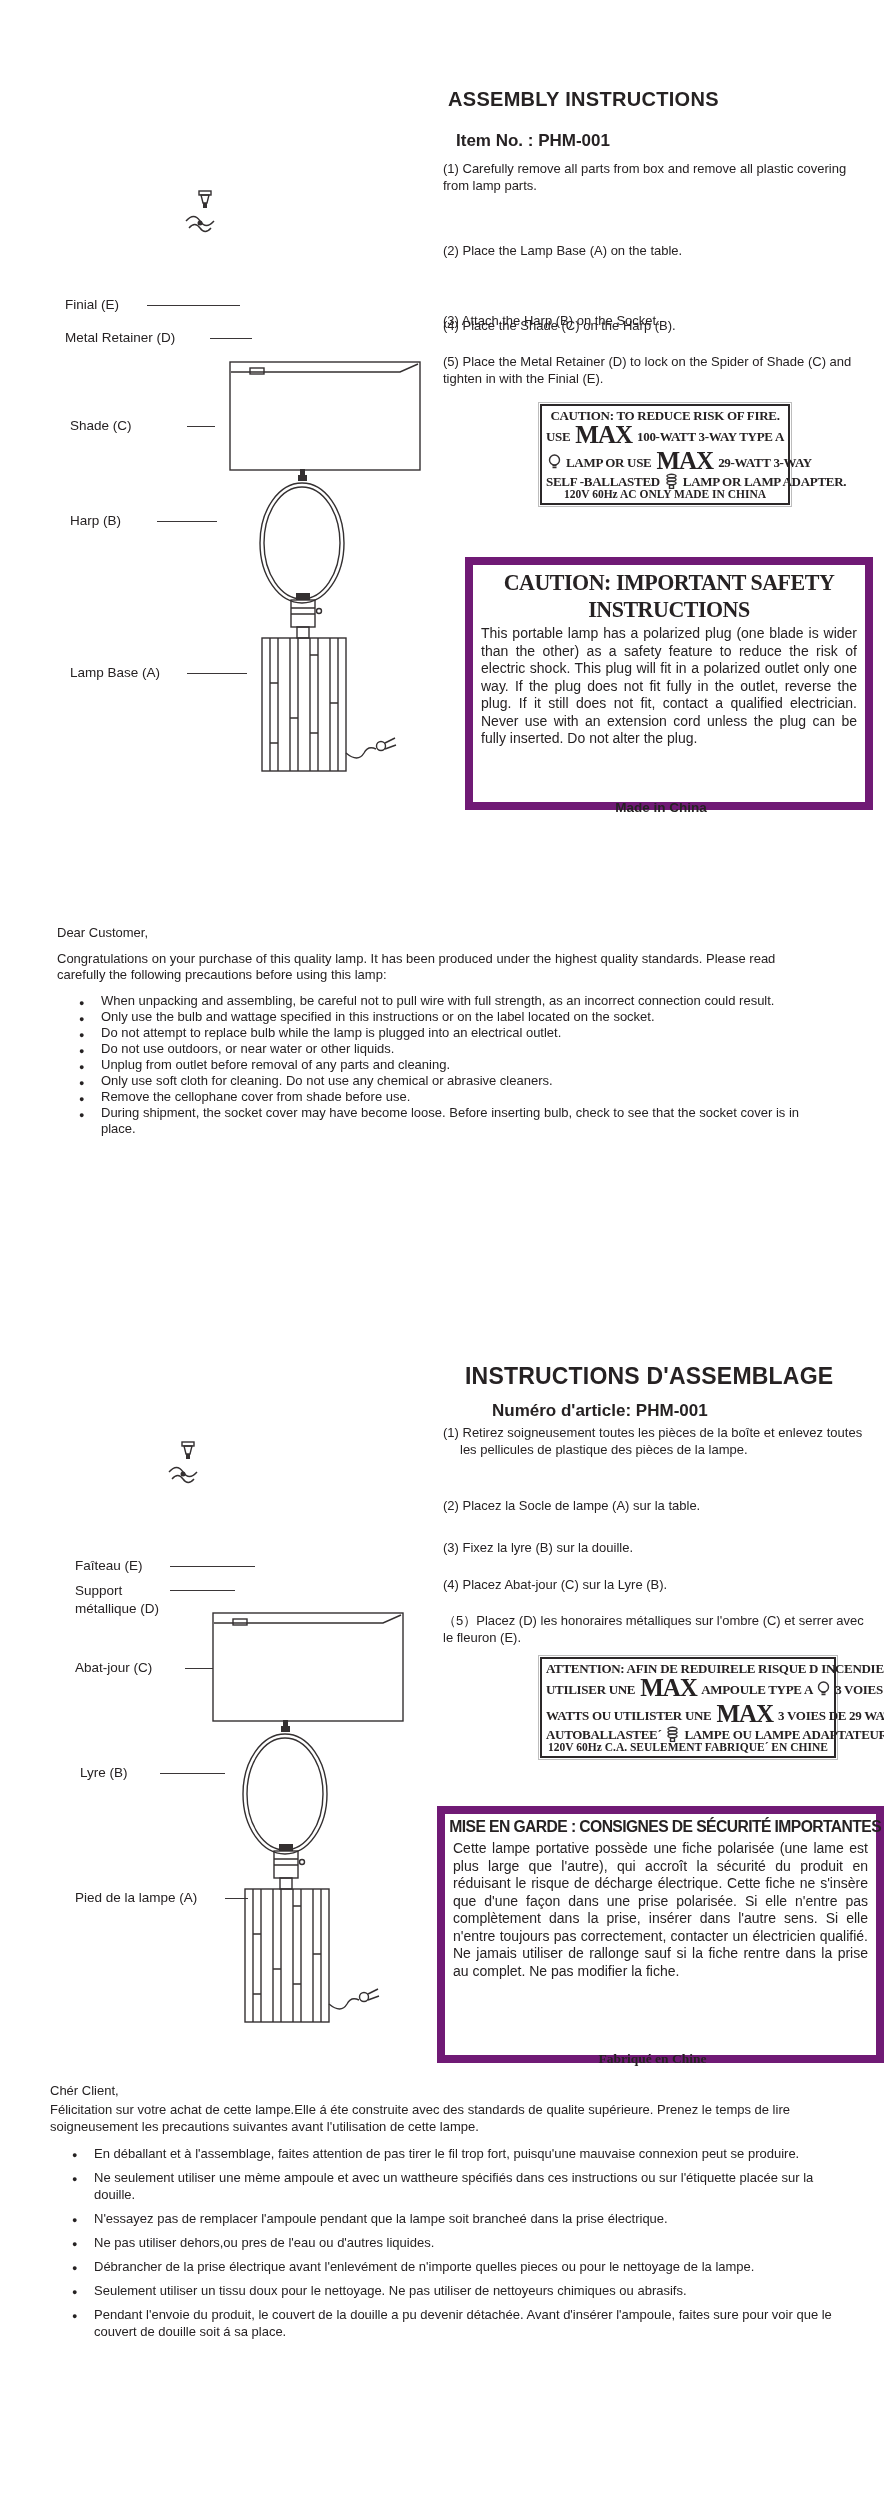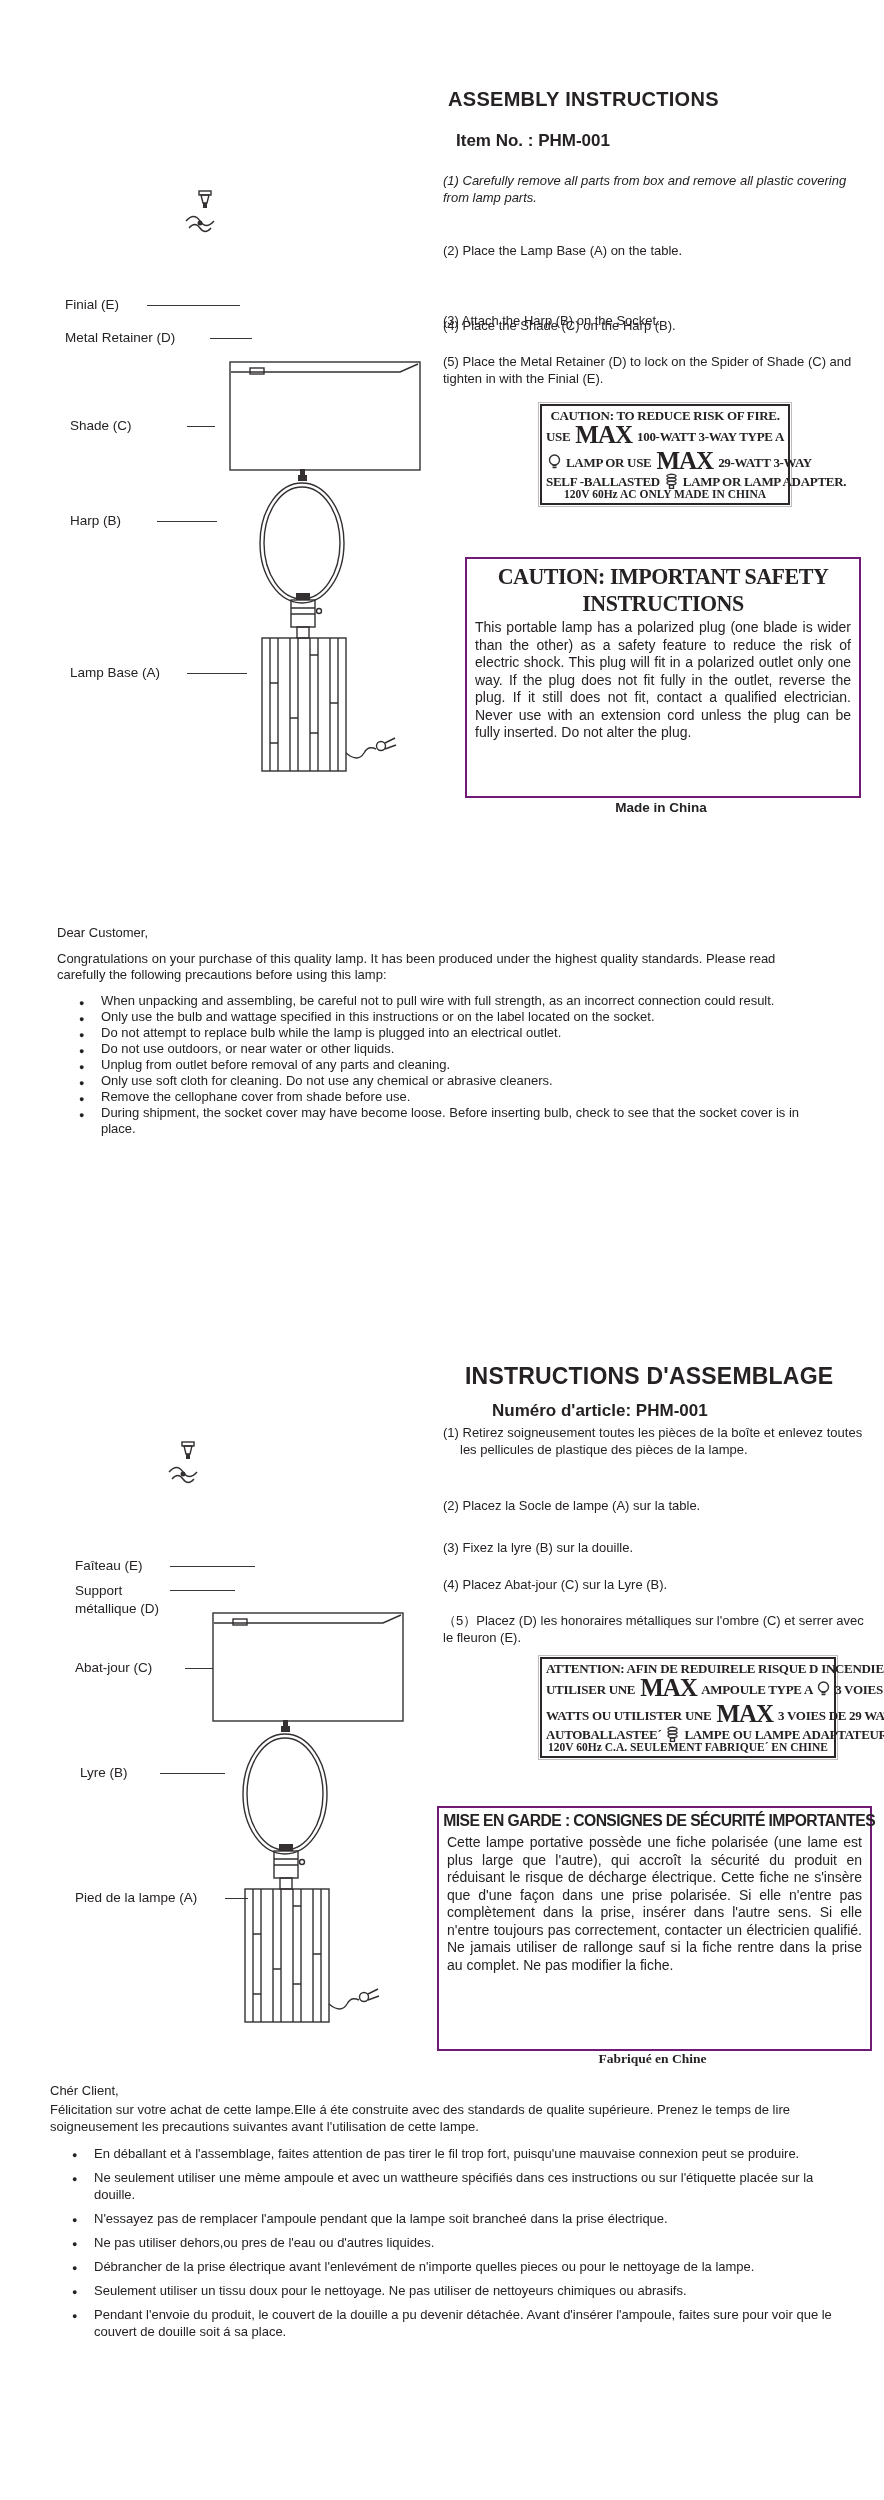--- a/index.html
+++ b/index.html
@@ -16,21 +16,21 @@
   
   .wbox{border:2px solid #2b2728;box-shadow:0 0 0 1px #ffffff,0 0 0 2px #bdbdbd;
         font-family:"Liberation Serif", serif;font-weight:700;color:#262223;
         text-align:center;padding:3px 4px 2px;letter-spacing:-.3px;}
   .wline{white-space:nowrap;line-height:1.02;}
   .wsm{font-size:13px;}
   .wmax{font-size:25px;letter-spacing:-1px;vertical-align:-2px;padding:0 2px;}
   .wtiny{font-size:11.5px;letter-spacing:0;}
   .wicon{display:inline-block;vertical-align:-3px;margin:0 2px;}
   
-  .sbox{border:2px solid #701a75;background:#fff;}
+  .sbox{border:8px solid #701a75;background:#fff;}
   .sbox .st{font-family:"Liberation Serif", serif;font-weight:700;text-align:center;
             font-size:22px;line-height:27px;letter-spacing:-.5px;transform:scaleY(1.05);}
   .sbox .sb{font-size:14px;line-height:17.5px;text-align:justify;padding:2px 8px 6px;}
   .sbox-fr .stfr{font-weight:700;font-size:16px;line-height:22px;text-align:center;
                  letter-spacing:-.6px;white-space:nowrap;transform:scaleX(.98);transform-origin:center;}
   .made{font-weight:bold;font-size:13.5px;text-align:center;}
   
   .cust{font-size:13px;line-height:16px;}
   .cust-fr{font-size:13px;line-height:17px;}
   .intro{margin-top:10px;}
@@ -43,21 +43,21 @@
   .fl{fill:#343031;stroke:none;}
 </style>
 </head>
 <body>
 
 <div class="page">
 
   <div class="abs ttl" style="left:448px;top:88px;">ASSEMBLY INSTRUCTIONS</div>
   <div class="abs item" style="left:456px;top:131px;">Item No. : PHM-001</div>
 
-  <div class="abs step" style="left:443px;top:172px;font-style:italic;">(1) Carefully remove all parts from box and remove all plastic covering from lamp parts.</div>
+  <div class="abs step" style="left:443px;top:160px;">(1) Carefully remove all parts from box and remove all plastic covering from lamp parts.</div>
   <div class="abs step" style="left:443px;top:242px;">(2) Place the Lamp Base (A) on the table.</div>
   <div class="abs step" style="left:443px;top:280px;margin-top:32px;">(3) Attach the Harp (B) on the Socket.</div>
   <div class="abs step" style="left:443px;top:317px;">(4) Place the Shade (C) on the Harp (B).</div>
   <div class="abs step" style="left:443px;top:353px;">(5) Place the Metal Retainer (D) to lock on the Spider of Shade (C) and tighten in with the Finial (E).</div>
 
   <div class="abs lbl" style="left:65px;top:296px;">Finial (E)</div>
   <div class="leader" style="left:147px;top:305px;width:93px;"></div>
   <div class="abs lbl" style="left:65px;top:329px;">Metal Retainer (D)</div>
   <div class="leader" style="left:210px;top:338px;width:42px;"></div>
   <div class="abs lbl" style="left:70px;top:417px;">Shade (C)</div>

